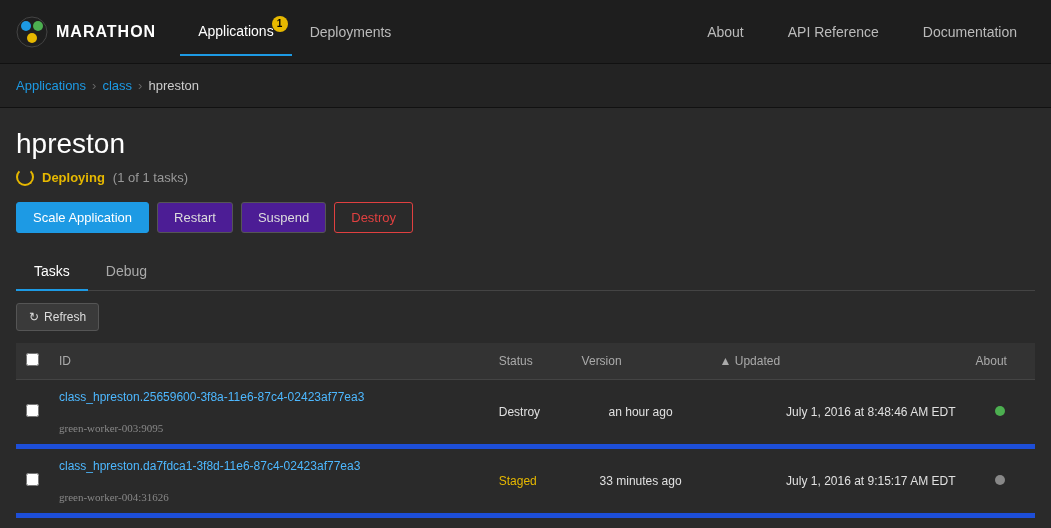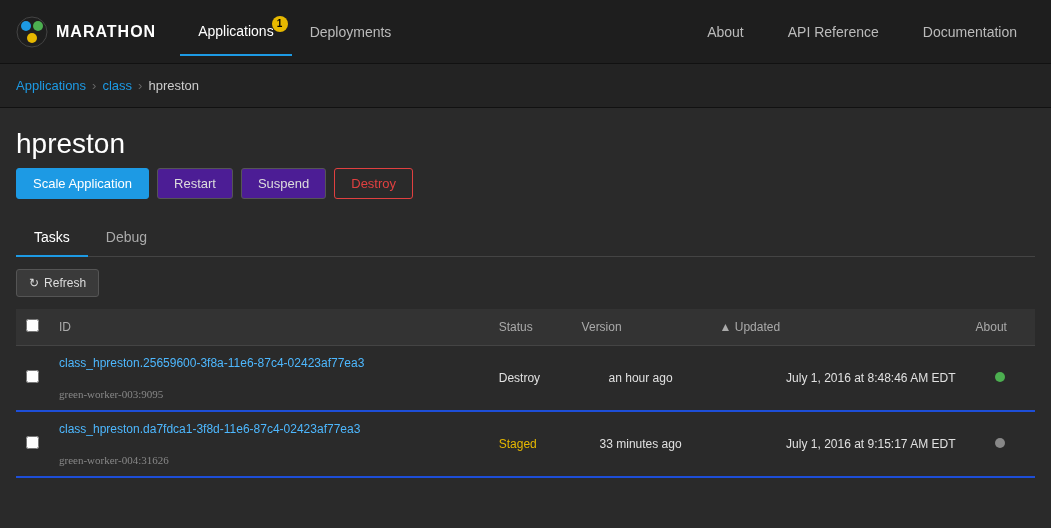--- a/index.html
+++ b/index.html
@@ -205,21 +205,21 @@
       border-bottom: 1px solid #444;
     }
     .table th {
       padding: 10px 10px;
       text-align: left;
       color: #aaa;
       font-weight: 500;
       font-size: 12px;
     }
     .table tbody tr {
-      border-bottom: 2px solid #1d4ed8;
+      border-bottom: 5px solid #1d4ed8;
       background: #2a2a2a;
     }
     .table td {
       padding: 10px 10px;
       font-size: 12px;
       vertical-align: middle;
     }
     .task-id {
       color: #4db8ff;
       font-size: 12px;
@@ -296,20 +296,25 @@
   <span class="breadcrumb-item">Applications</span>
   <span class="breadcrumb-sep">›</span>
   <span class="breadcrumb-item">class</span>
   <span class="breadcrumb-sep">›</span>
   <span class="breadcrumb-current">hpreston</span>
 </div>
 
 <div class="main">
   <h1 class="app-title">hpreston</h1>
 
+  <div class="status-row">
+    <div class="deploying-spinner"></div>
+    <span class="deploying-text">Deploying</span>
+    <span class="tasks-count">(1 of 1 tasks)</span>
+  </div>
 
   <div class="btn-row">
     <button class="btn btn-primary">Scale Application</button>
     <button class="btn btn-default">Restart</button>
     <button class="btn btn-default">Suspend</button>
     <button class="btn btn-danger">Destroy</button>
   </div>
 
   <div class="tabs">
     <div class="tab active">

